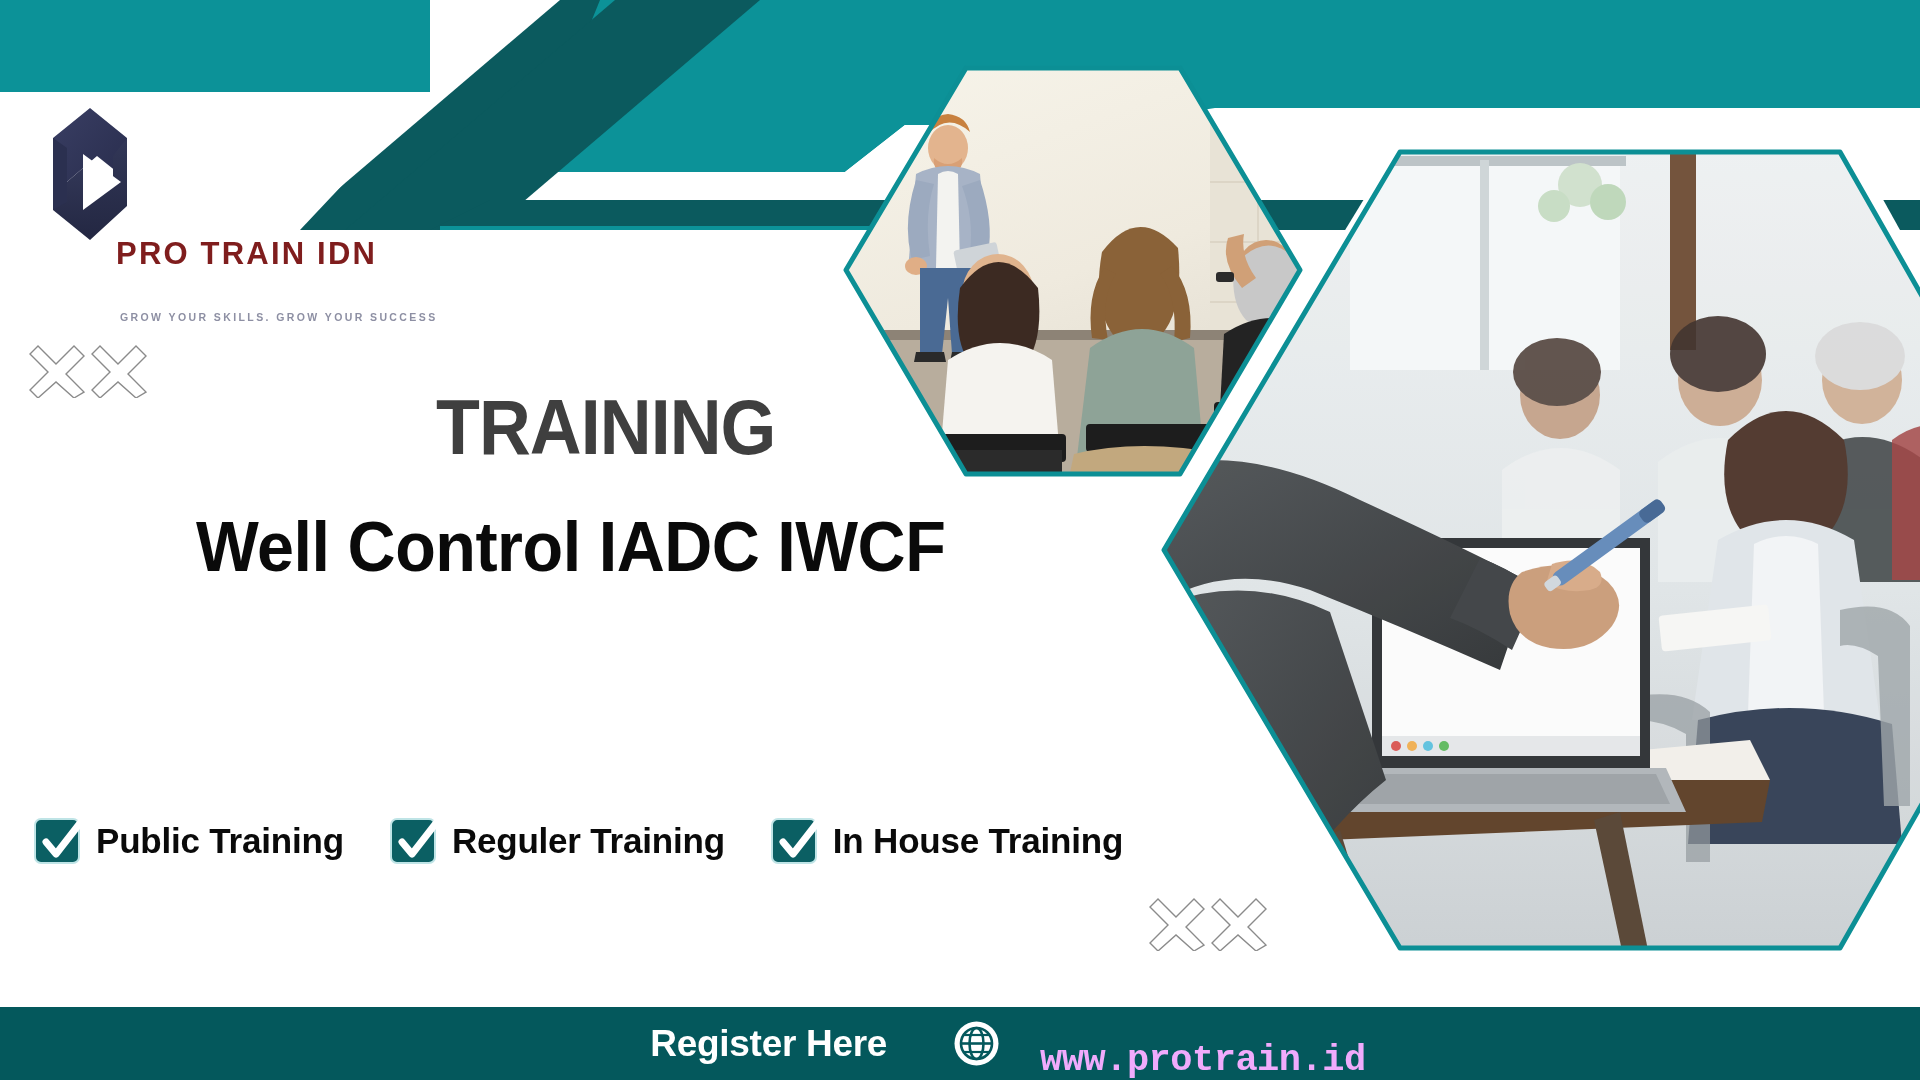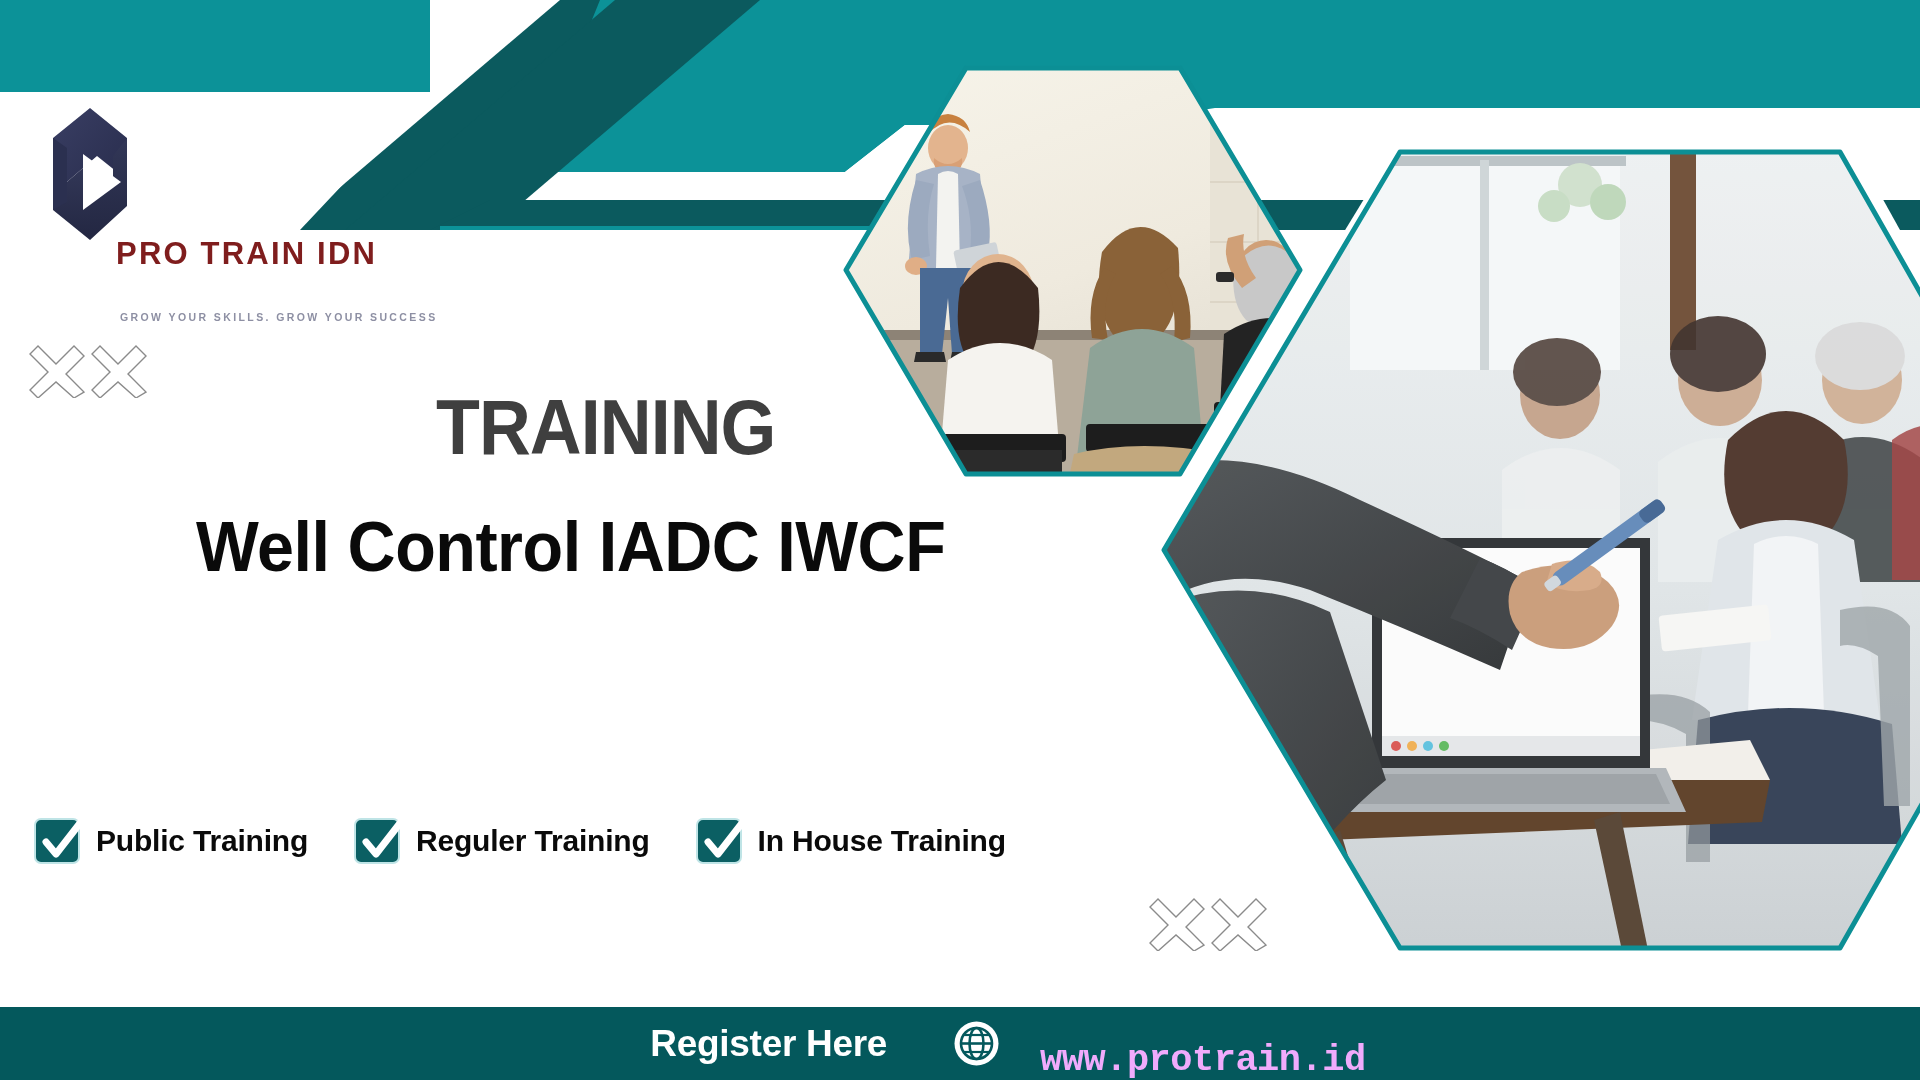--- a/index.html
+++ b/index.html
@@ -129,21 +129,21 @@
     flex: none;
   }
   .check-box svg {
     position: absolute;
     left: -2px;
     top: -8px;
     overflow: visible;
   }
   .feature-label {
     margin-left: 16px;
-    font-size: 30px;
+    font-size: 35px;
     font-weight: bold;
     color: #0a0a0a;
     letter-spacing: -0.2px;
     white-space: nowrap;
     font-family: "Liberation Sans", sans-serif;
   }
 
   
   .photo-hex { position: absolute; }
   .photo-hex svg { display: block; }

